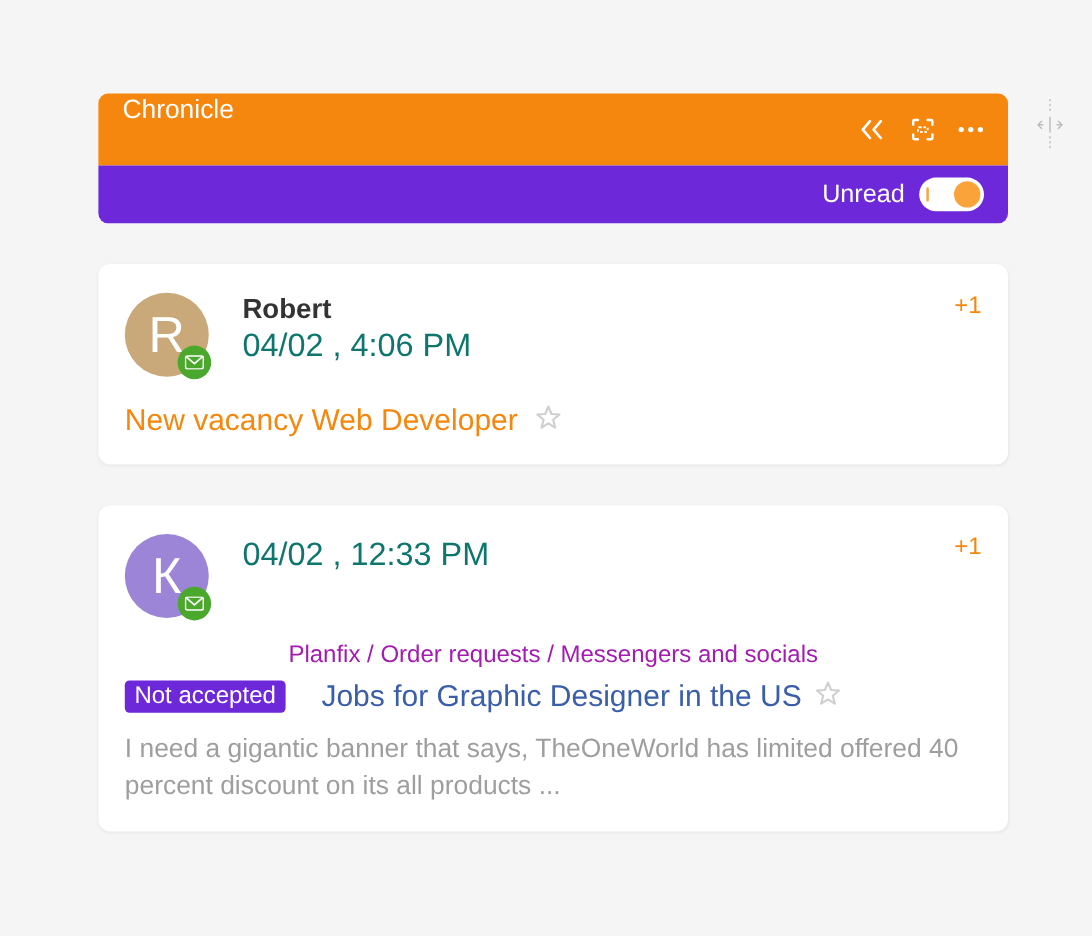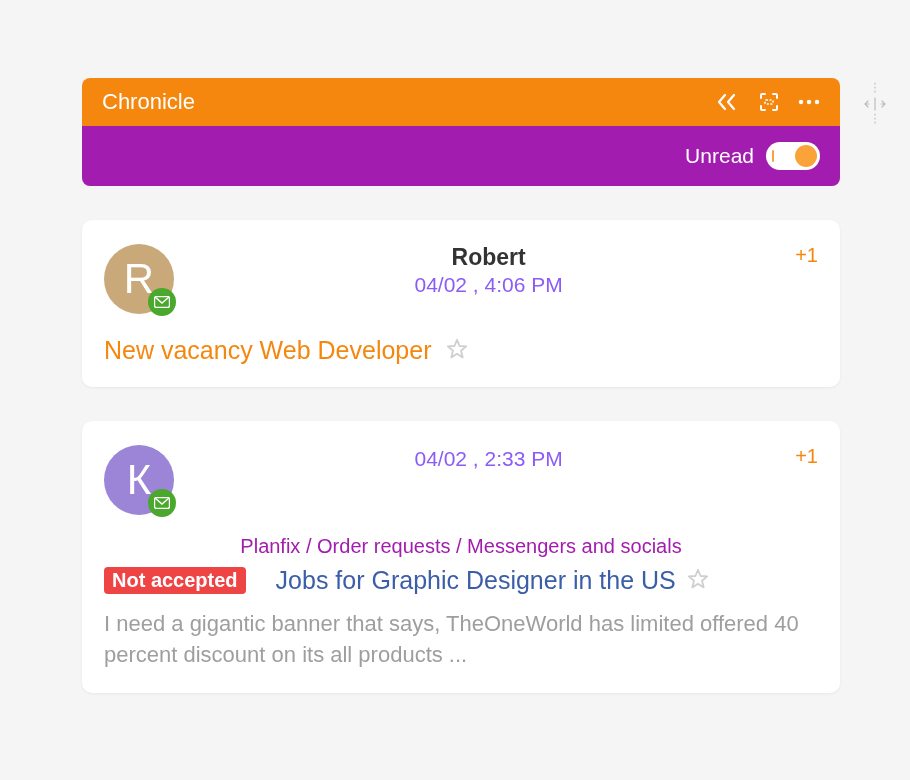--- a/index.html
+++ b/index.html
@@ -11,40 +11,39 @@
   }
   .panel {
     position: absolute;
     left: 82px;
     top: 78px;
     width: 758px;
   }
   .header-main {
     background: #f5870e;
     border-radius: 8px 8px 0 0;
-    height: 48px;
+    height: 60px;
     display: flex;
-    align-items: center;
     padding: 0 20px;
   }
   .header-title {
     color: #fff;
     font-size: 22px;
     font-weight: 500;
     flex: 1;
   }
   .header-icons {
     display: flex;
     align-items: center;
     gap: 18px;
   }
   .header-icons svg { display: block; }
   .header-sub {
-    background: #a21caf;
-    height: 60px;
+    background: #6d28d9;
+    height: 48px;
     border-radius: 0 0 8px 8px;
     display: flex;
     align-items: center;
     justify-content: flex-end;
     padding: 0 20px;
     gap: 12px;
   }
   .unread-label {
     color: #fff;
     font-size: 21px;
@@ -97,44 +96,44 @@
   .avatar-r { background: #c9a97a; }
   .avatar-k { background: #9c84d6; }
   .mail-badge {
     position: absolute;
     bottom: -2px; right: -2px;
     width: 28px; height: 28px;
     background: #4aa82c;
     border-radius: 50%;
     display: flex; align-items: center; justify-content: center;
   }
-  .author-block { margin-left: 8px; flex: 1; text-align: center; }
+  .author-block { margin-left: 28px; flex: 1; }
   .author-name { font-size: 23px; font-weight: 700; color: #333; }
-  .timestamp { font-size: 21px; color: #8b5cf6; margin-top: 2px; }
+  .timestamp { font-size: 27px; color: #0f766e; margin-top: 2px; }
   .plus-count {
     color: #f5870e; font-size: 20px; font-weight: 500;
   }
 
   .title-row {
     display: flex; align-items: center; gap: 14px;
     margin-top: 22px;
   }
   .task-title-orange { color: #f5870e; font-size: 25px; font-weight: 500; }
   .task-title-blue { color: #3b5ea8; font-size: 25px; font-weight: 500; margin-left: 20px; }
   .star { cursor: pointer; }
   .body-text {
     color: #9e9e9e; font-size: 22px; margin-top: 14px; line-height: 1.4;
   }
 
   .breadcrumb {
     color: #a21caf; font-size: 20px; margin-top: 20px; text-align: center;
   }
   .badge-row { display: flex; align-items: center; gap: 10px; margin-top: 8px; flex-wrap: wrap;}
   .badge-not-accepted {
-    background: #ef4444; color: #fff; font-size: 20px; font-weight: 700;
+    background: #6d28d9; color: #fff; font-size: 20px; font-weight: 400;
     padding: 2px 8px; border-radius: 4px;
   }
 
   .resize-handle {
     position: absolute;
     left: 860px; top: 82px;
   }
 </style>
 </head>
 <body>
@@ -208,21 +207,21 @@
       <div class="avatar-wrap">
         <div class="avatar avatar-k">К</div>
         <div class="mail-badge">
           <svg width="16" height="12" viewBox="0 0 16 12">
             <rect x="0.5" y="0.5" width="15" height="11" rx="2" fill="none" stroke="#fff" stroke-width="1.4"></rect>
             <path d="M1 1 L8 7 L15 1" fill="none" stroke="#fff" stroke-width="1.4"></path>
           </svg>
         </div>
       </div>
       <div class="author-block">
-        <div class="timestamp">04/02 , 2:33 PM</div>
+        <div class="timestamp">04/02 , 12:33 PM</div>
       </div>
       <div class="plus-count">+1</div>
     </div>
     <div class="breadcrumb">Planfix / Order requests / Messengers and socials</div>
     <div class="badge-row">
       <span class="badge-not-accepted">Not accepted</span>
       <span class="task-title-blue">Jobs for Graphic Designer in the US</span>
       <span class="star">
         <svg width="24" height="24" viewBox="0 0 24 24">
           <path d="M12 2.8 L14.6 9 L21.2 9.4 L16 13.8 L17.7 20.4 L12 16.8 L6.3 20.4 L8 13.8 L2.8 9.4 L9.4 9 Z" fill="none" stroke="#cfcfcf" stroke-width="1.8" stroke-linejoin="round"></path>

